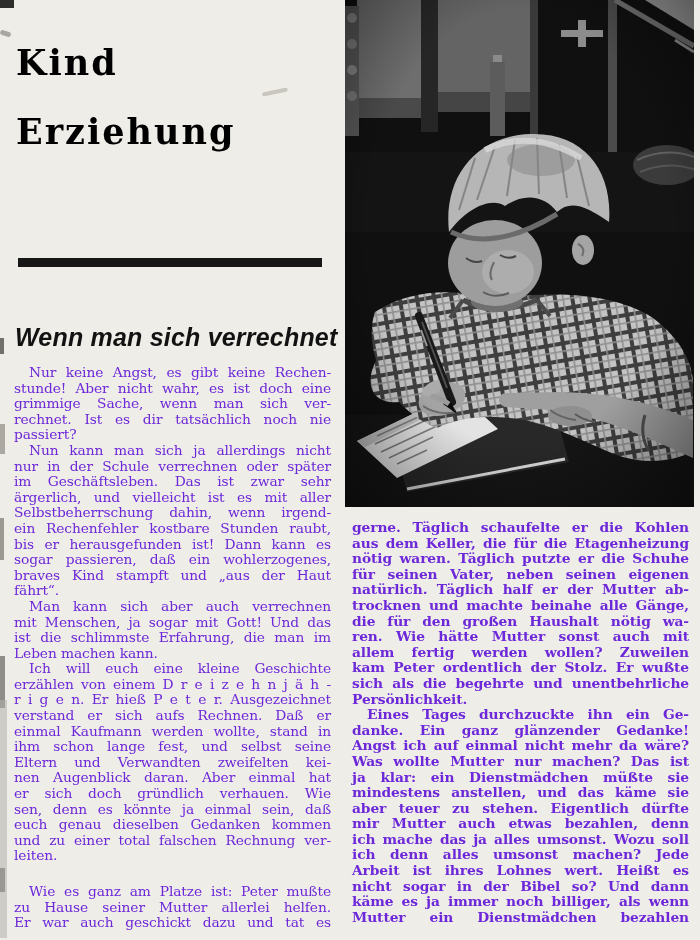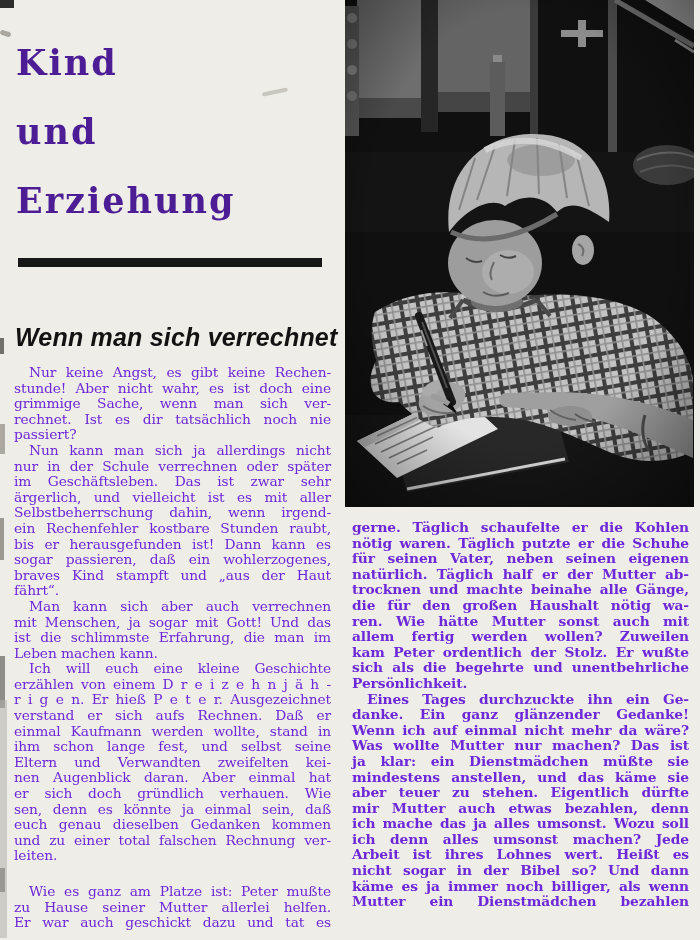--- a/index.html
+++ b/index.html
@@ -4,21 +4,21 @@
 <style>
   html,body { margin:0; padding:0; }
   body {
     width:700px; height:940px; position:relative; overflow:hidden;
     background:#efede7;
     font-family:"DejaVu Serif", serif;
     color:#1a1a1a;
   }
   
   .masthead { position:absolute; left:16px; top:28px; font-weight:bold;
-              font-size:35px; letter-spacing:2px; color:#4c1d95; }
+              font-size:35px; letter-spacing:2px; color:#000000; }
   .mline { height:69px; line-height:69px; }
   .title-rule { position:absolute; left:18px; top:258px; width:304px; height:9px; background:#171717; }
   
   .heading { position:absolute; left:15px; top:323px;
              font-family:"Liberation Sans", sans-serif; font-style:italic; font-weight:bold;
              font-size:25px; letter-spacing:0.2px; color:#121212;text-align:center; }
   
   .col { position:absolute; font-size:13.8px; line-height:15.6px;
          letter-spacing:-0.1px; color:#6d28d9; }
   .col1 { left:14px;  top:365px; width:317px; }
@@ -40,21 +40,20 @@
   .a-s3 { left:0; top:518px; width:4px; height:42px; background:#9b9992; }
   .a-s4 { left:0; top:656px; width:5px; height:52px; background:#908e88; }
   .a-s5 { left:0; top:700px; width:7px; height:238px; background:#b3b1ab; opacity:.55; }
   .a-s6 { left:0; top:868px; width:5px; height:24px; background:#9a9892; }
 </style>
 </head>
 <body>
 
 <div class="masthead">
   <div class="mline">Kind</div>
-  <div class="mline">und</div>
   <div class="mline">Erziehung</div>
 </div>
 <div class="title-rule"></div>
 
 <div class="heading">Wenn man sich verrechnet</div>
 
 <div class="col col1">
     <div class="para">
       <div class="line first">Nur keine Angst, es gibt keine Rechen-</div>
       <div class="line">stunde! Aber nicht wahr, es ist doch eine</div>
@@ -97,35 +96,36 @@
     </div>
     <div class="para gap">
       <div class="line first">Wie es ganz am Platze ist: Peter mußte</div>
       <div class="line">zu Hause seiner Mutter allerlei helfen.</div>
       <div class="line">Er war auch geschickt dazu und tat es</div>
     </div>
   </div>
 <div class="col col2">
     <div class="para">
       <div class="line">gerne. Täglich schaufelte er die Kohlen</div>
+      <div class="line">aus dem Keller, die für die Etagenheizung</div>
       <div class="line">nötig waren. Täglich putzte er die Schuhe</div>
       <div class="line">für seinen Vater, neben seinen eigenen</div>
       <div class="line">natürlich. Täglich half er der Mutter ab-</div>
       <div class="line">trocknen und machte beinahe alle Gänge,</div>
       <div class="line">die für den großen Haushalt nötig wa-</div>
       <div class="line">ren. Wie hätte Mutter sonst auch mit</div>
       <div class="line">allem fertig werden wollen? Zuweilen</div>
       <div class="line">kam Peter ordentlich der Stolz. Er wußte</div>
       <div class="line">sich als die begehrte und unentbehrliche</div>
       <div class="line endline">Persönlichkeit.</div>
     </div>
     <div class="para">
       <div class="line first">Eines Tages durchzuckte ihn ein Ge-</div>
       <div class="line">danke. Ein ganz glänzender Gedanke!</div>
-      <div class="line">Wenn ich auf einmal nicht mehr da wäre?</div>
+      <div class="line">Angst ich auf einmal nicht mehr da wäre?</div>
       <div class="line">Was wollte Mutter nur machen? Das ist</div>
       <div class="line">ja klar: ein Dienstmädchen müßte sie</div>
       <div class="line">mindestens anstellen, und das käme sie</div>
       <div class="line">aber teuer zu stehen. Eigentlich dürfte</div>
       <div class="line">mir Mutter auch etwas bezahlen, denn</div>
       <div class="line">ich mache das ja alles umsonst. Wozu soll</div>
       <div class="line">ich denn alles umsonst machen? Jede</div>
       <div class="line">Arbeit ist ihres Lohnes wert. Heißt es</div>
       <div class="line">nicht sogar in der Bibel so? Und dann</div>
       <div class="line">käme es ja immer noch billiger, als wenn</div>

